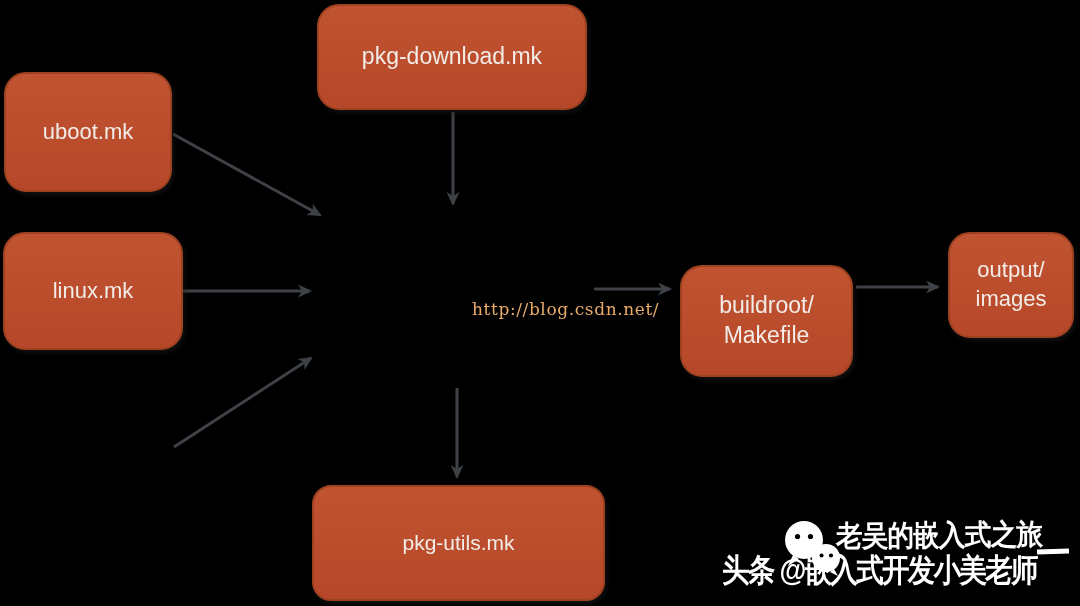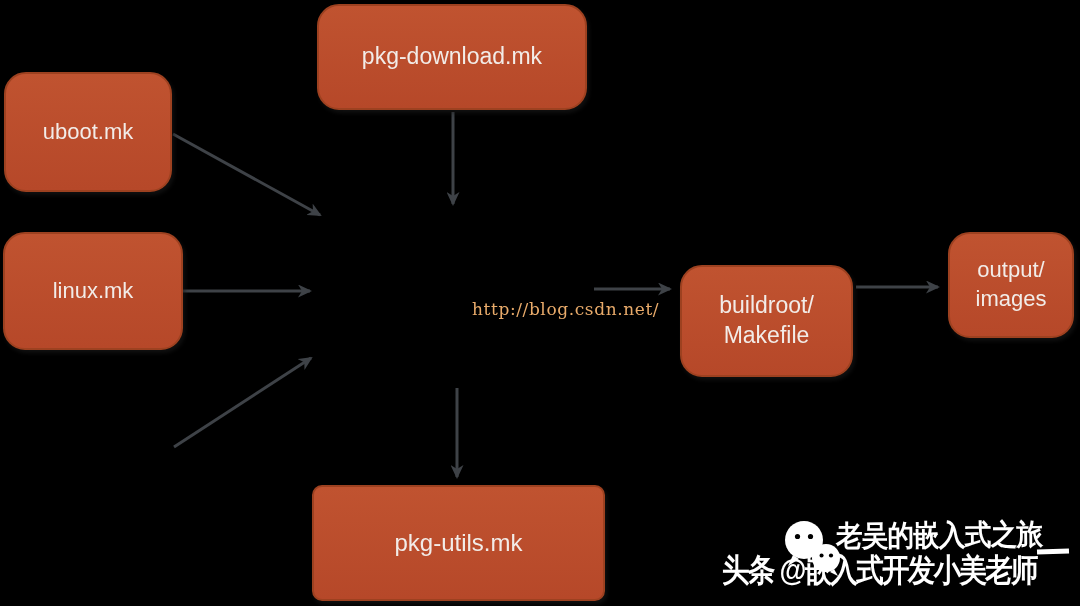--- a/index.html
+++ b/index.html
@@ -41,21 +41,21 @@
   }
   .node .line { display: block; white-space: nowrap; text-align: center; }
 
   #node-uboot            { left: 4px;   top: 72px;  width: 168px; height: 120px; }
   #node-linux            { left: 3px;   top: 232px; width: 180px; height: 118px; }
   #node-app-pkg          { left: 3px;   top: 389px; width: 168px; height: 118px; }
   #node-pkg-download     { left: 317px; top: 4px;   width: 270px; height: 106px; font-size: 23px; }
   #node-pkg-generic      { left: 321px; top: 213px; width: 271px; height: 173px; border-radius: 26px; font-size: 23px; }
   #node-buildroot-makefile { left: 680px; top: 230px; width: 173px; height: 112px; font-size: 23px; margin-top: 35px; }
   #node-output-images    { left: 948px; top: 232px; width: 126px; height: 106px; }
-  #node-pkg-utils        { left: 312px; top: 485px; width: 293px; height: 116px; border-radius: 10px; font-size: 24px; }
+  #node-pkg-utils        { left: 312px; top: 485px; width: 293px; height: 116px; border-radius: 19px; font-size: 21px; }
 
   .csdn-watermark {
     position: absolute;
     left: 472px;
     top: 299px;
     font-family: "DejaVu Serif", serif;
     font-size: 17px;
     letter-spacing: 0.6px;
     color: #fdba74;
     opacity: 0.92;

